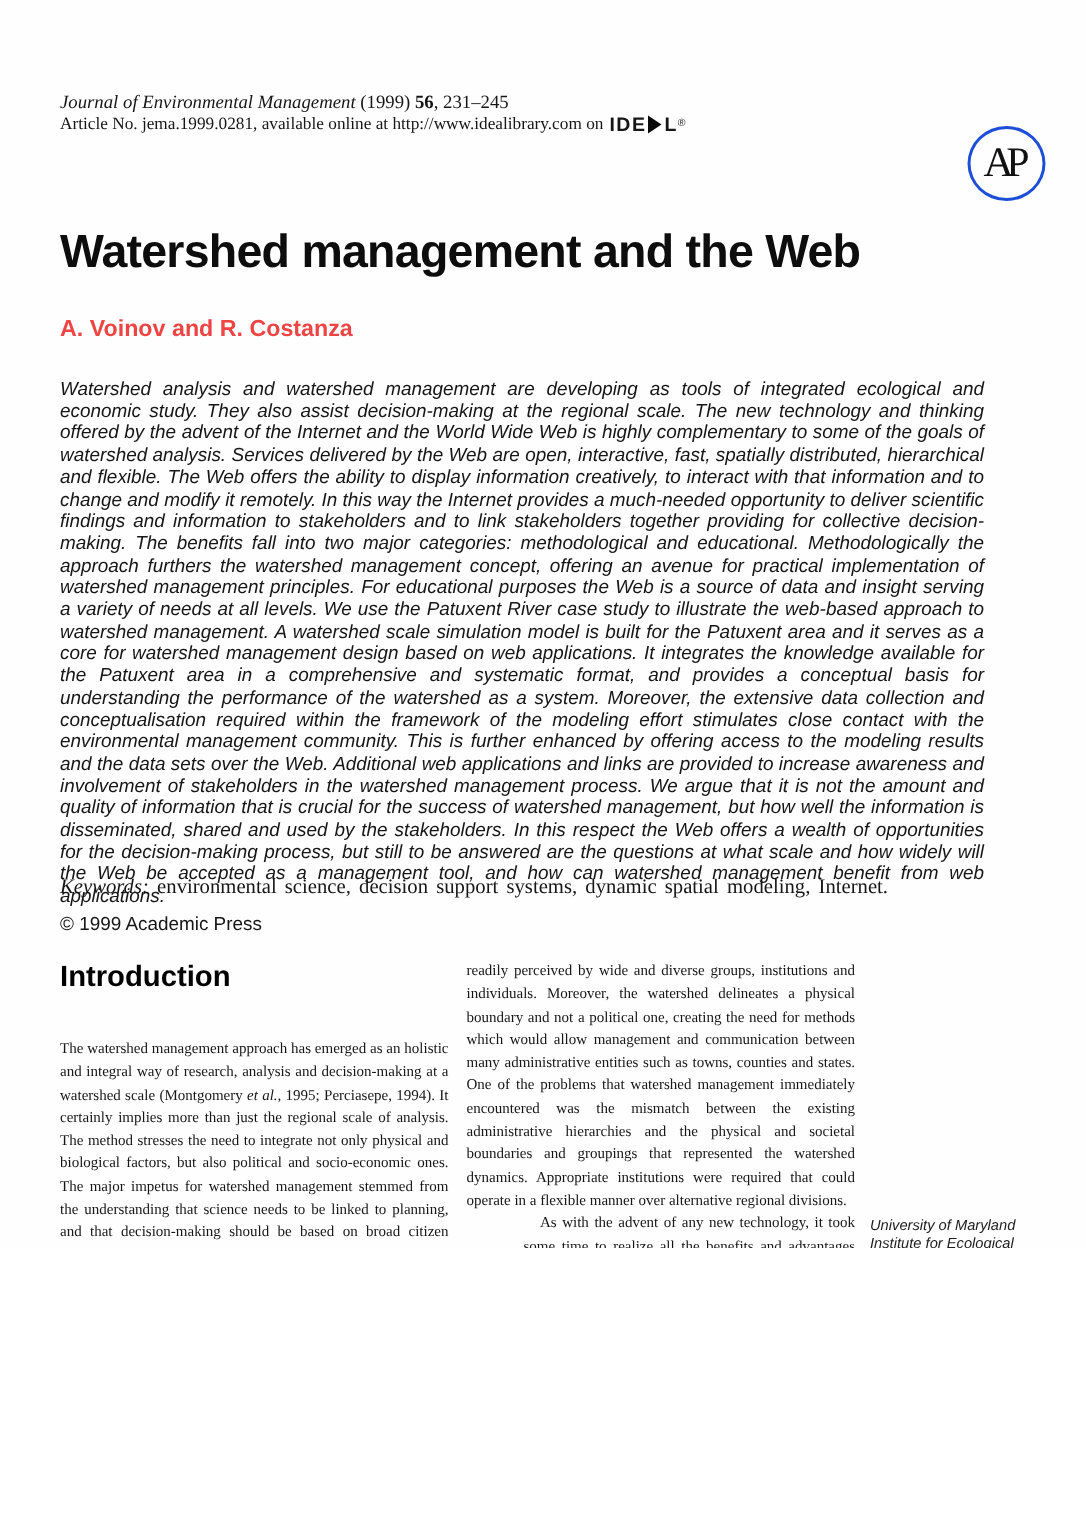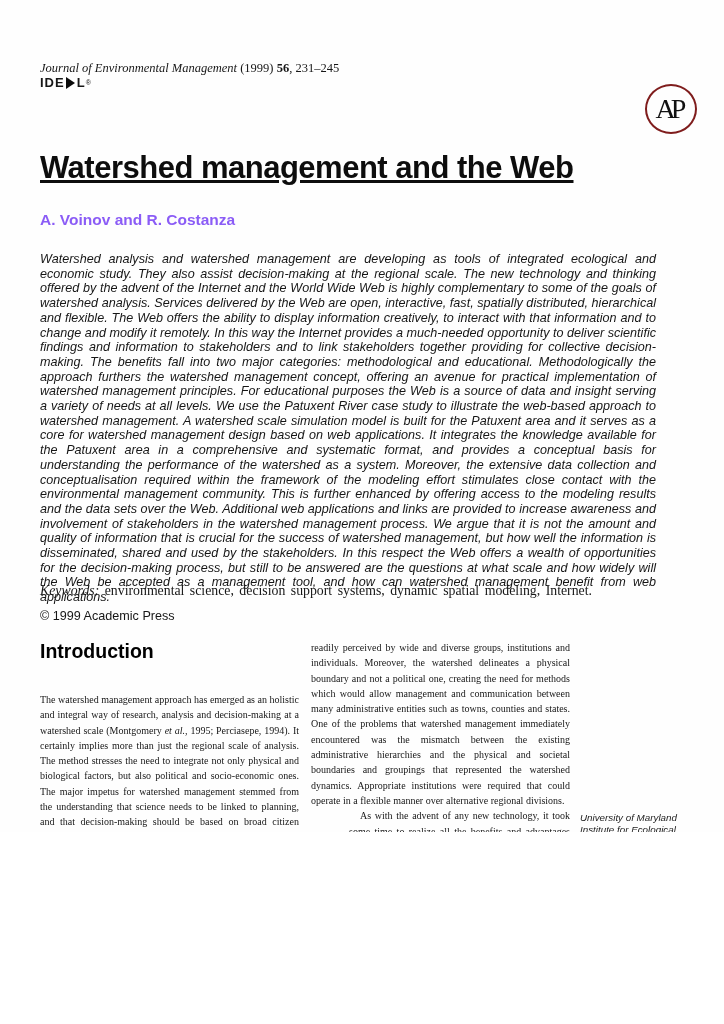--- a/index.html
+++ b/index.html
@@ -24,43 +24,42 @@
     border-left: 9px solid #0a0a0a;
     border-top: 6px solid transparent;
     border-bottom: 6px solid transparent;
     margin: 0 2px 0 1px;
   }
   .ideal-reg { font-size: 7px; vertical-align: super; font-weight: normal; letter-spacing: 0; }
 
   .ap-logo {
     position: absolute; left: 645px; top: 84px;
     width: 52px; height: 50px;
-    border: 2px solid #7f1d1d;
+    border: 2px solid #1d4ed8;
     border-radius: 50%;
     display: flex; align-items: center; justify-content: center;
   }
   .ap-logo span {
     font-family: "Liberation Serif", serif;
     font-size: 28px; letter-spacing: -5px;
     padding-right: 5px; color: #111;
   }
 
   
   .page-title {
     position: absolute; left: 40px; top: 150px;
     font-family: "Liberation Sans", sans-serif;
     font-weight: bold; font-size: 31px; letter-spacing: -0.5px;
     color: #0d0d0d;
-    text-decoration: underline;
   }
   .authors {
     position: absolute; left: 40px; top: 211px;
     font-family: "Liberation Sans", sans-serif;
     font-weight: bold; font-size: 15.5px;
-    color: #8b5cf6;
+    color: #ef4444;
   }
 
   
   .abstract {
     position: absolute; left: 40px; top: 252px; width: 616px;
     font-family: "Liberation Sans", sans-serif;
     font-style: italic;
     font-size: 12.6px; line-height: 14.7px;
     text-align: justify;
   }
@@ -110,20 +109,21 @@
   .footer-copyright { position: absolute; right: 34px; top: 936px; font-size: 10.5px; }
 </style>
 </head>
 <body>
 
 <div class="page">
 
   <div class="header-block">
     <div class="journal-line"><span style="font-style: italic;">Journal of Environmental Management</span><span> (1999) </span><span style="font-weight: bold;">56</span><span>, 231–245</span></div>
     <div class="article-line">
+      <span>Article No. jema.1999.0281, available online at http://www.idealibrary.com on</span>
       <span class="ideal-logo">
         <span>IDE</span>
         <span class="ideal-tri"></span>
         <span>L</span>
         <span class="ideal-reg">®</span>
       </span>
     </div>
   </div>
 
   <div class="ap-logo">

